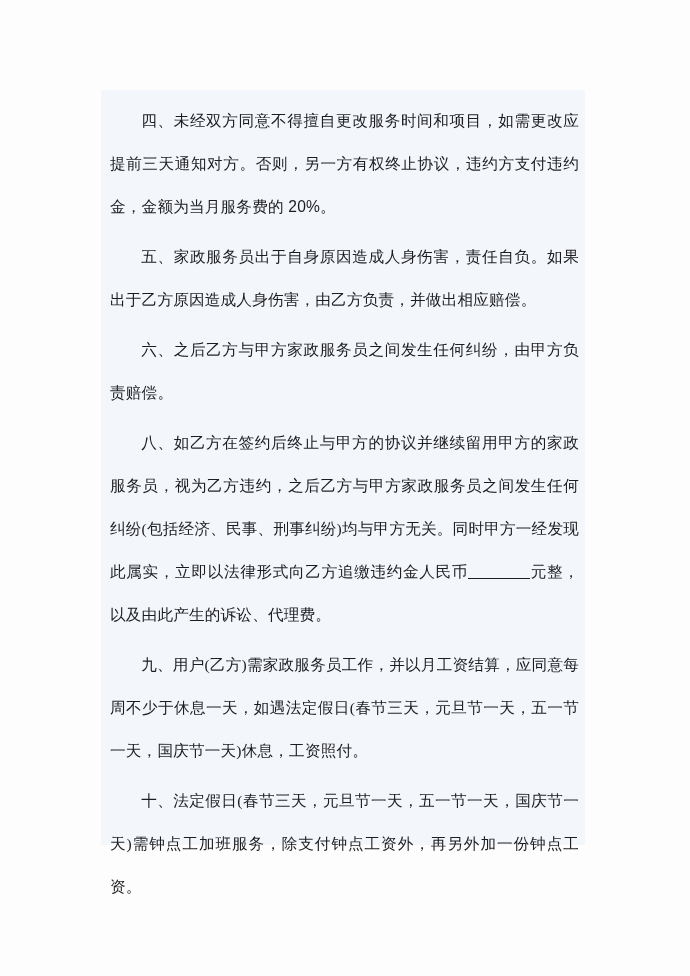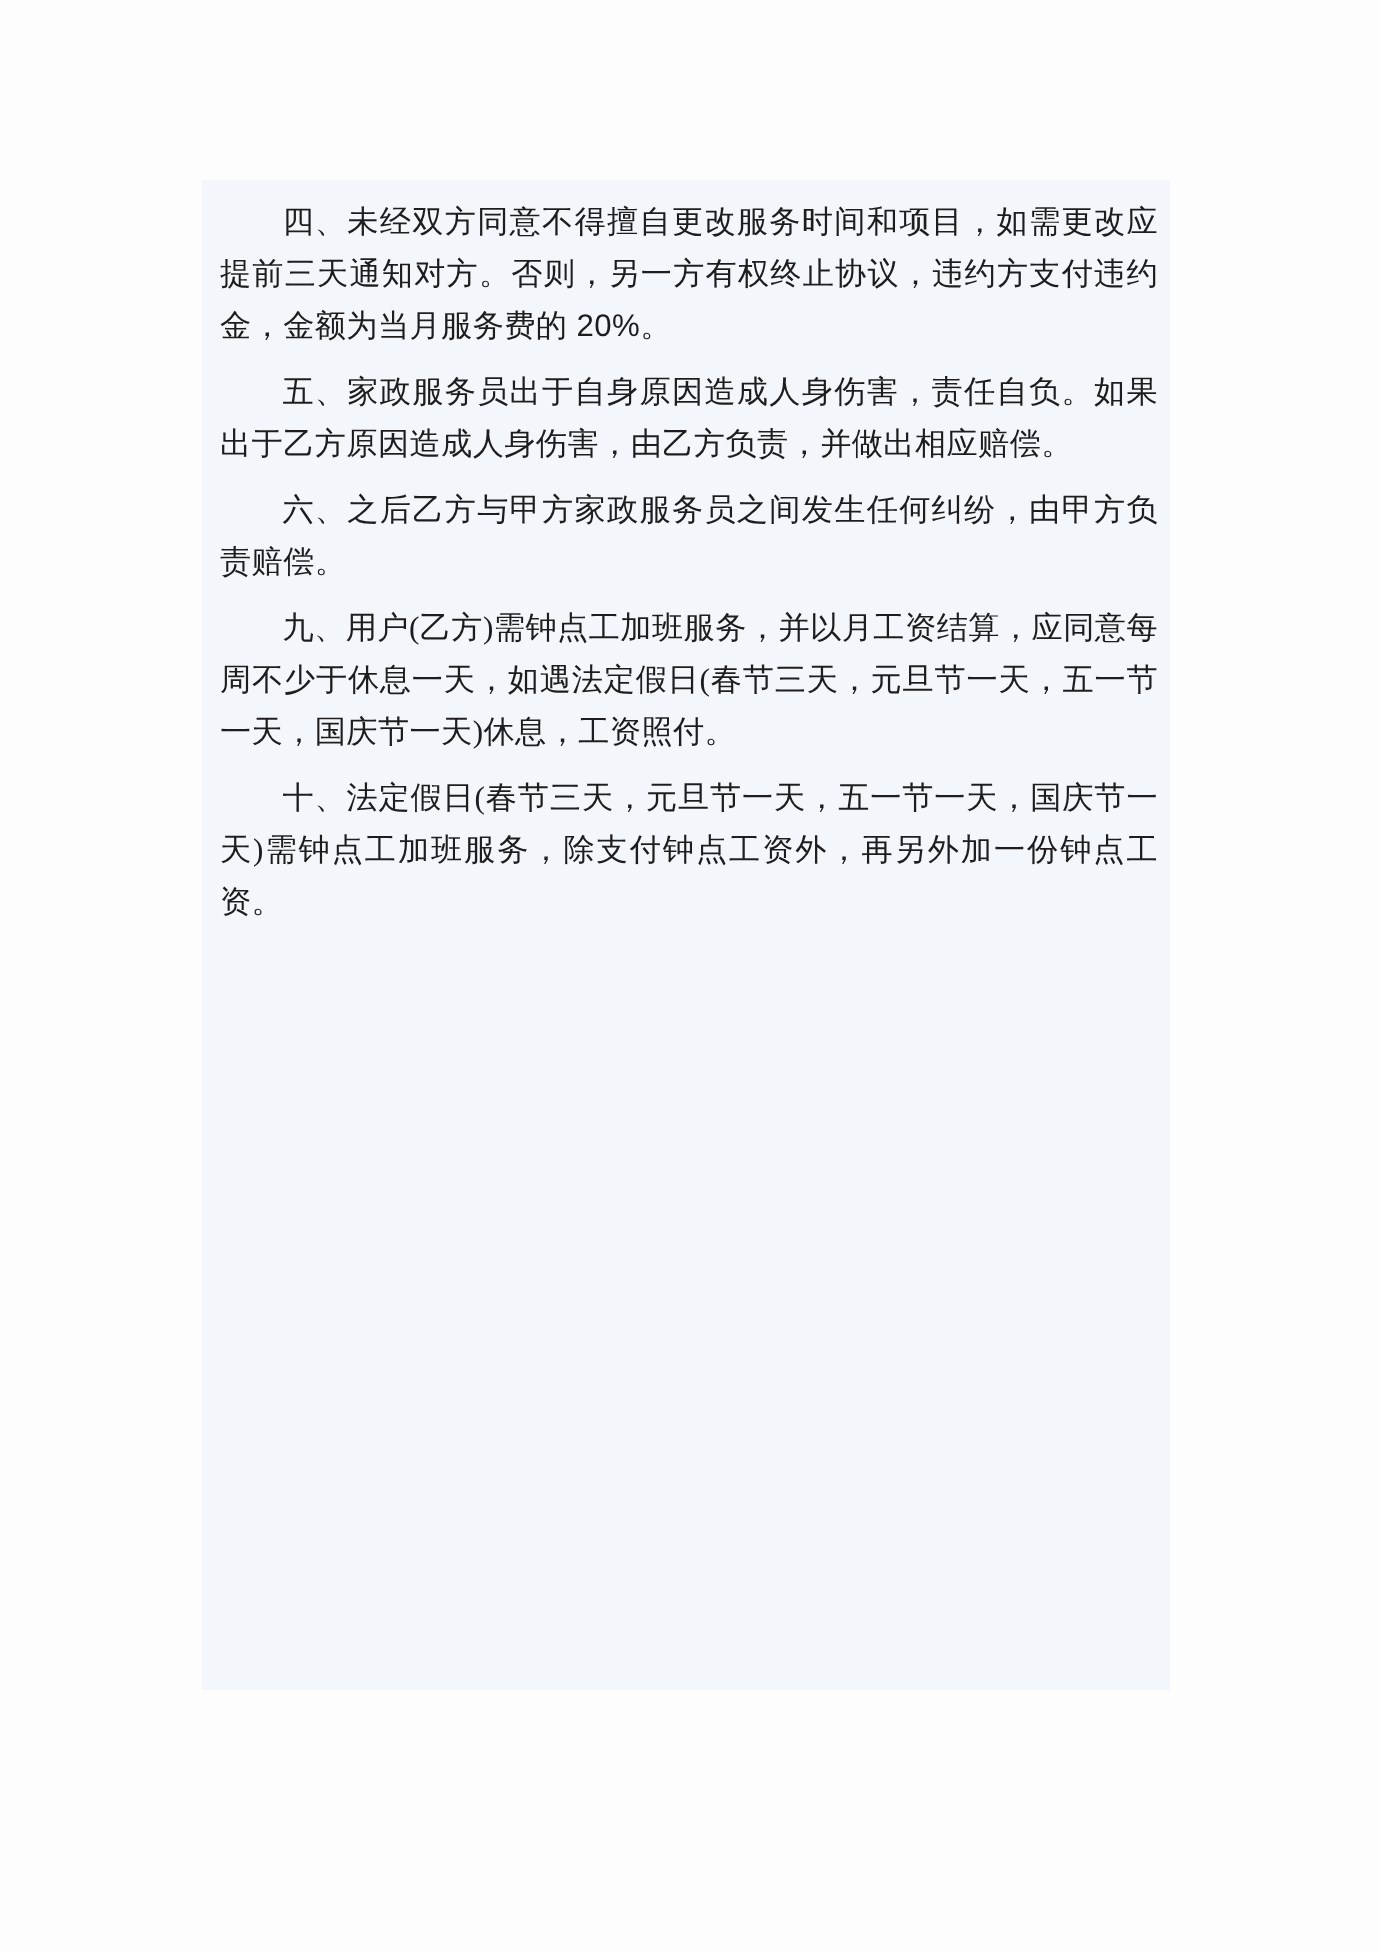--- a/index.html
+++ b/index.html
@@ -27,21 +27,21 @@
     height: 755px;
     background: #f3f6fb;
     box-sizing: border-box;
     padding: 0;
   }
   .clause {
     margin: 0;
     padding: 0;
     color: #1d1d1f;
     font-size: 15.6px;
-    line-height: 26px;
+    line-height: 43px;
     text-align: justify;
     text-justify: inter-ideograph;
     text-indent: 2em;
     letter-spacing: 0.2px;
     word-break: break-all;
   }
   .clause + .clause {
     margin-top: 7px;
     font-family: Liberation Serif, serif;
   }
@@ -63,20 +63,21 @@
   <div id="content-panel">
     <div id="clause-list">
 
       <p class="clause">四、未经双方同意不得擅自更改服务时间和项目，如需更改应提前三天通知对方。否则，另一方有权终止协议，违约方支付违约金，金额为当月服务费的 20%。</p>
 
       <p class="clause">五、家政服务员出于自身原因造成人身伤害，责任自负。如果出于乙方原因造成人身伤害，由乙方负责，并做出相应赔偿。</p>
 
       <p class="clause">六、之后乙方与甲方家政服务员之间发生任何纠纷，由甲方负责赔偿。</p>
 
 
+      <p class="clause"><span>八、如乙方在签约后终止与甲方的协议并继续留用甲方的家政服务员，视为乙方违约，之后乙方与甲方家政服务员之间发生任何纠纷(包括经济、民事、刑事纠纷)均与甲方无关。同时甲方一经发现此属实，立即以法律形式向乙方追缴违约金人民币</span><span class="blank-fill"></span><span>元整，以及由此产生的诉讼、代理费。</span></p>
 
-      <p class="clause">九、用户(乙方)需钟点工加班服务，并以月工资结算，应同意每周不少于休息一天，如遇法定假日(春节三天，元旦节一天，五一节一天，国庆节一天)休息，工资照付。</p>
+      <p class="clause">九、用户(乙方)需家政服务员工作，并以月工资结算，应同意每周不少于休息一天，如遇法定假日(春节三天，元旦节一天，五一节一天，国庆节一天)休息，工资照付。</p>
 
       <p class="clause">十、法定假日(春节三天，元旦节一天，五一节一天，国庆节一天)需钟点工加班服务，除支付钟点工资外，再另外加一份钟点工资。</p>
 
     </div>
   </div>
 </div>
 
 </body></html>

